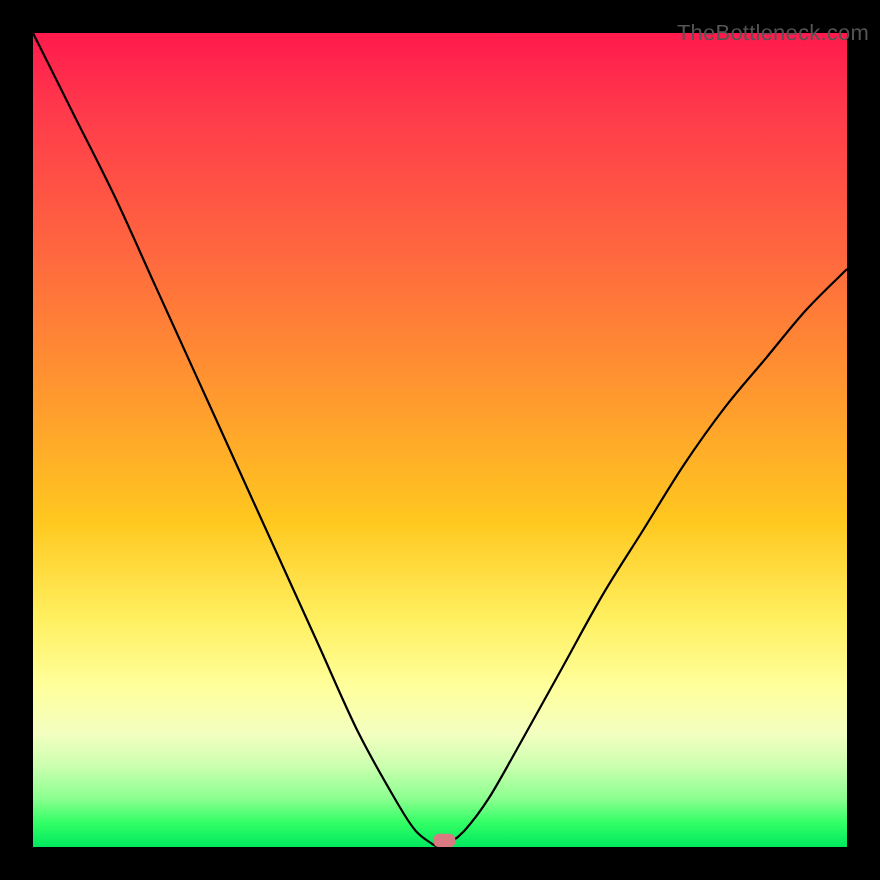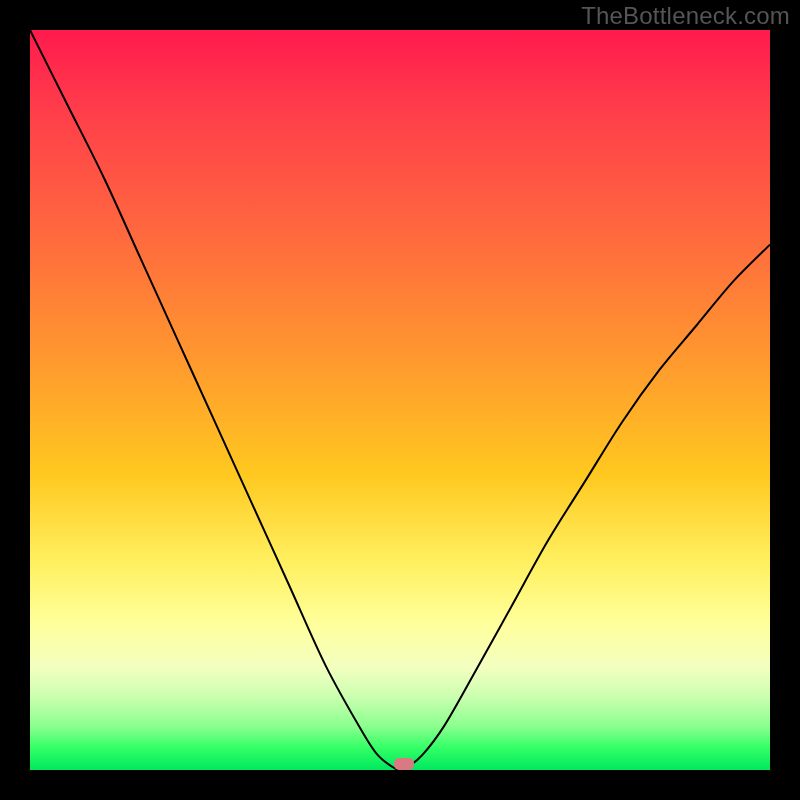--- a/index.html
+++ b/index.html
@@ -6,24 +6,24 @@
     margin: 0;
     padding: 0;
     width: 800px;
     height: 800px;
     background: #000;
     position: relative;
     font-family: Arial, Helvetica, sans-serif;
   }
   .watermark {
     position: absolute;
-    top: 2px;
+    top: 19px;
     right: 10px;
     color: #555;
-    font-size: 24px;
+    font-size: 20px;
     font-weight: 400;
     z-index: 10;
     letter-spacing: 0.2px;
   }
   .plot-area {
     position: absolute;
     left: 30px;
     top: 30px;
     width: 740px;
     height: 740px;

